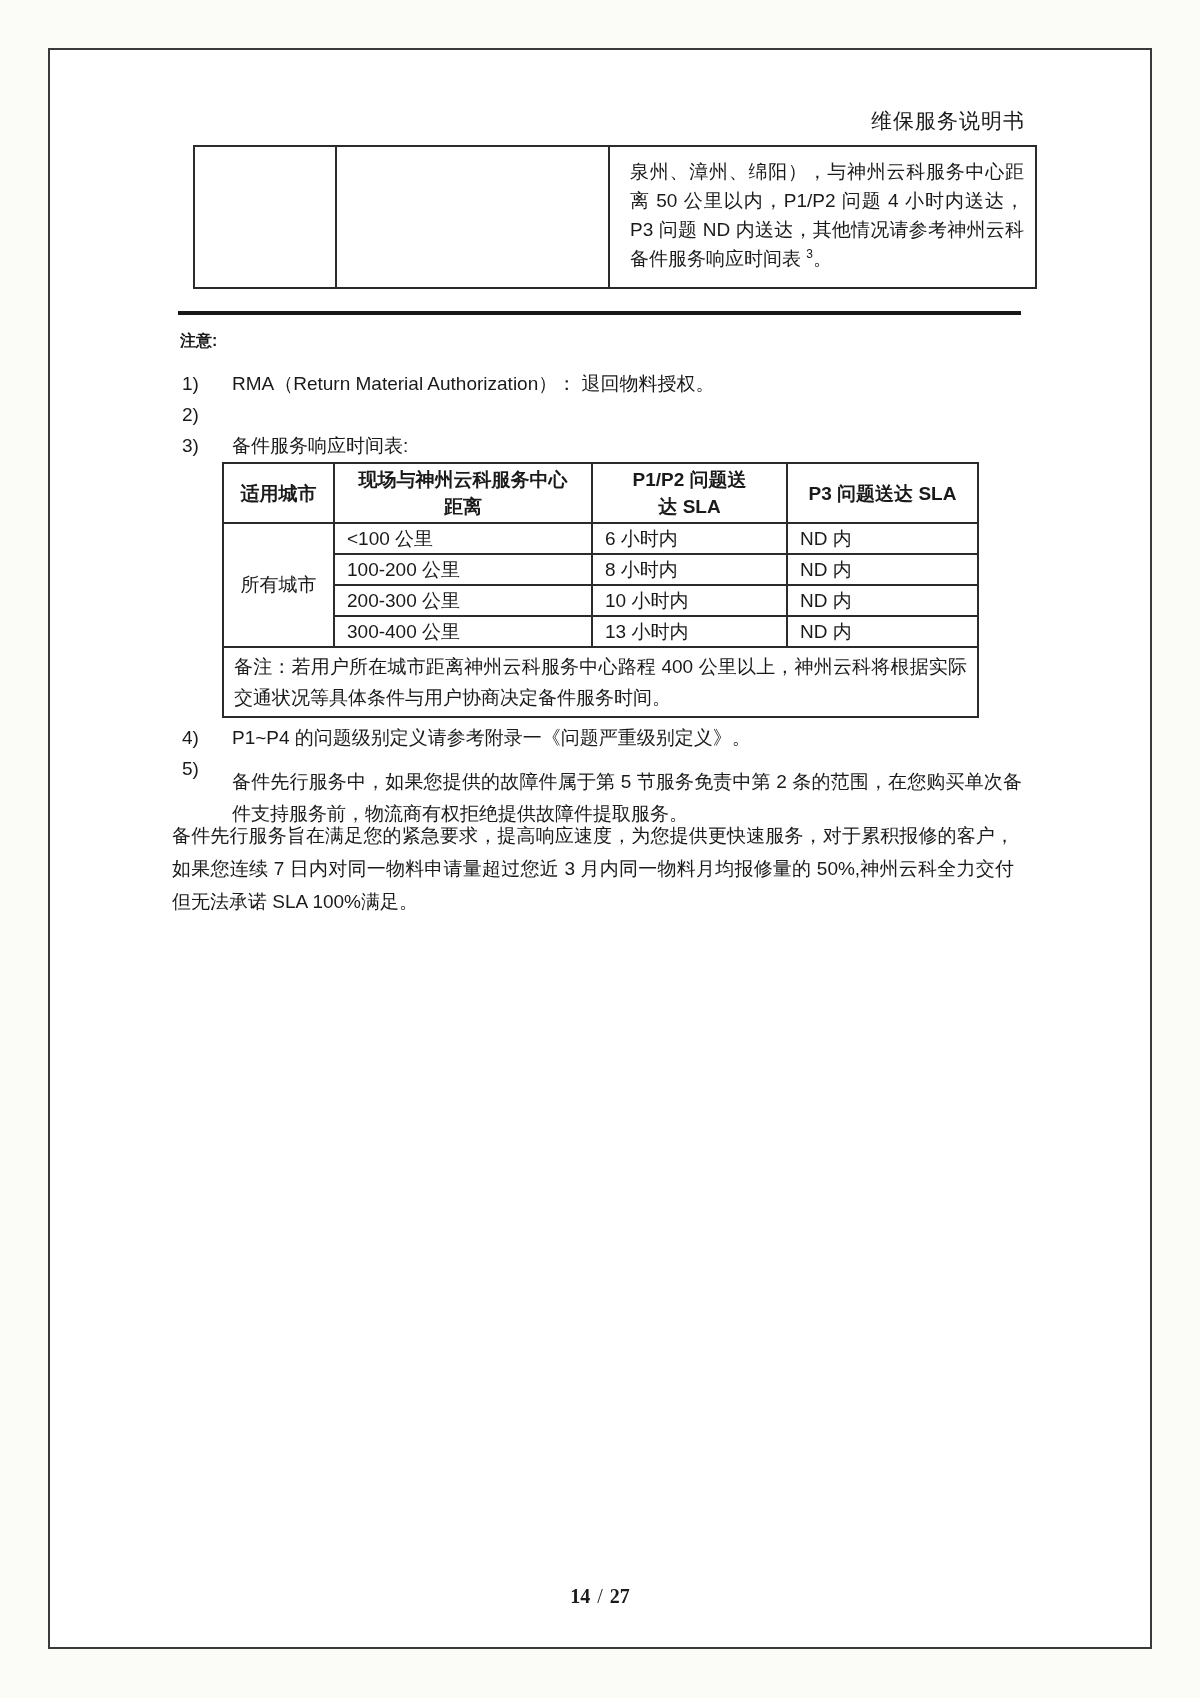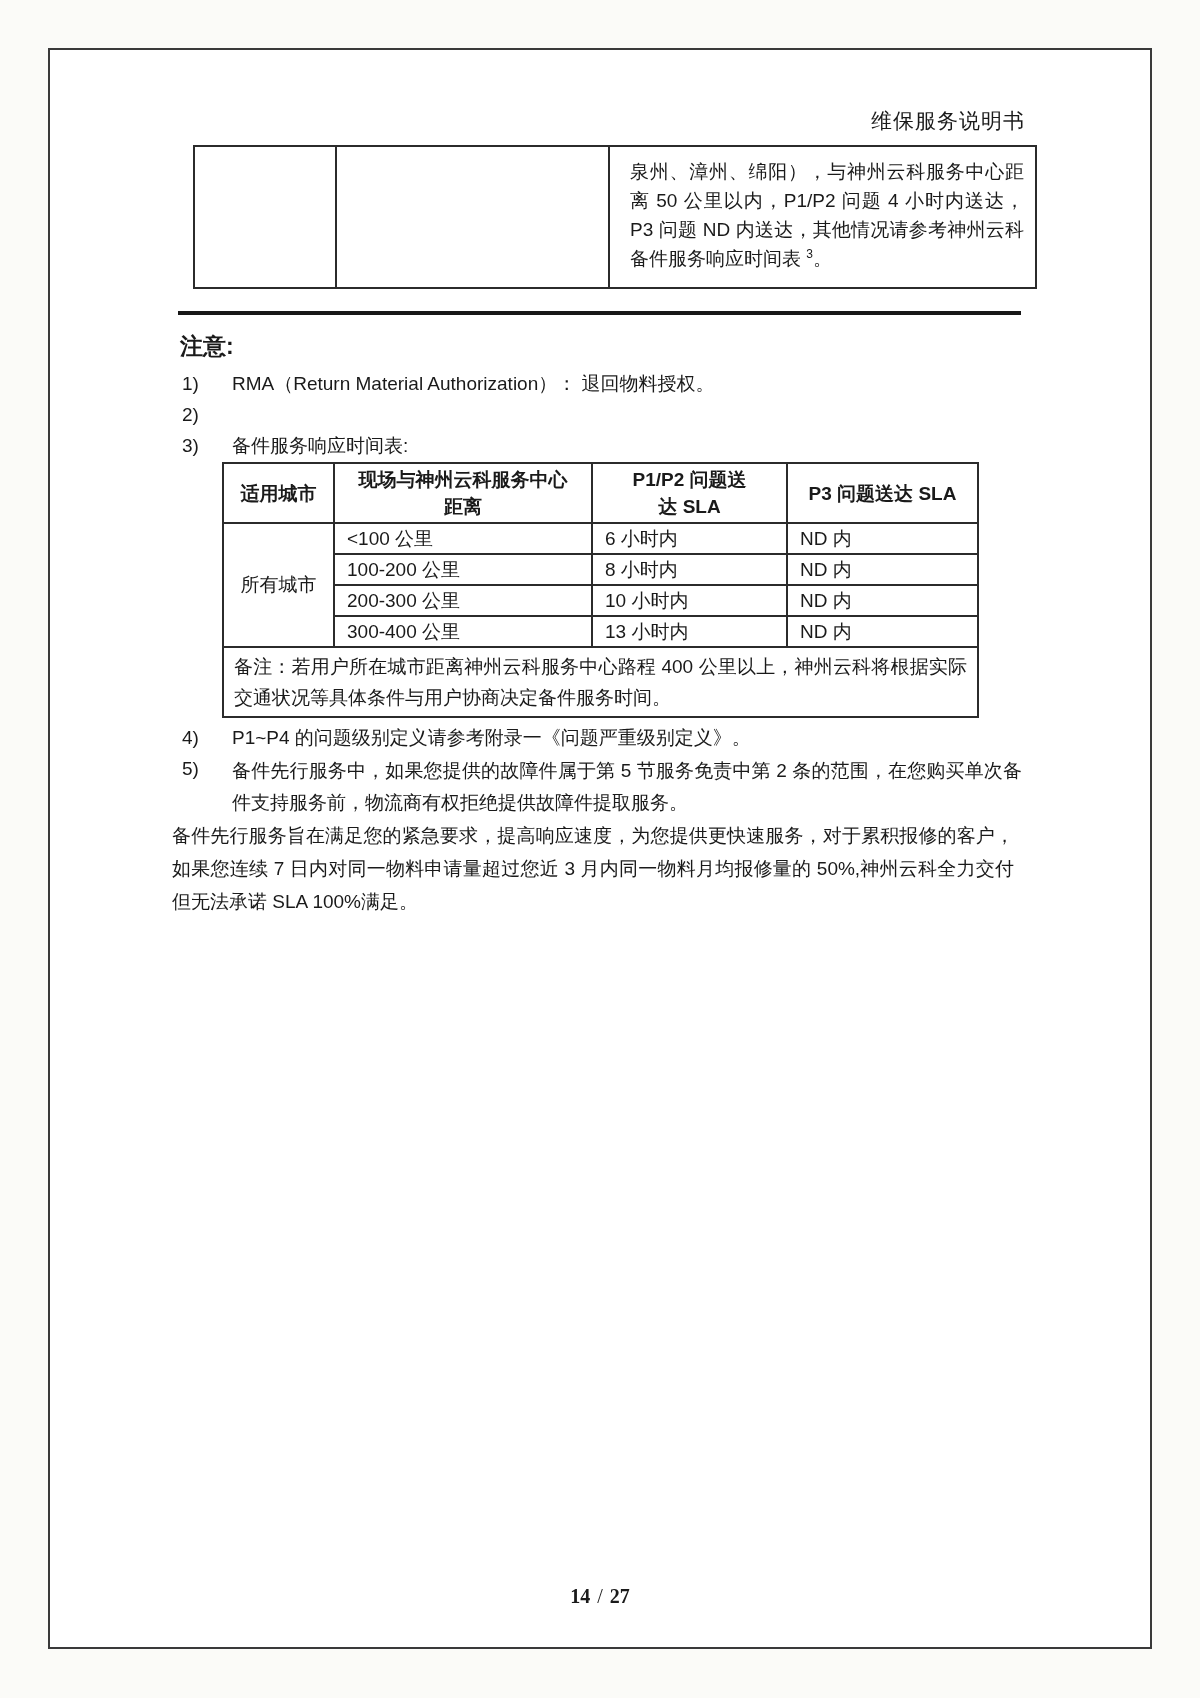--- a/index.html
+++ b/index.html
@@ -24,30 +24,30 @@
   .top-table td{
     border:2px solid #2b2b2b;vertical-align:top;
     font-size:19px;line-height:29px;
   }
   .top-table .tt-c3{padding:10px 11px 10px 20px;text-align:justify;}
   .top-table td.tt-cell-empty{height:138px;}
   sup.fn{font-size:12px;line-height:0;}
   
   .rule{position:absolute;left:178px;top:311px;width:843px;height:4px;background:#181818;}
   
-  .notice-label{position:absolute;left:180px;top:331px;font-size:23px;font-weight:bold;}
+  .notice-label{position:absolute;left:180px;top:331px;font-size:16px;font-weight:bold;}
   
   .list-item{position:absolute;left:182px;display:flex;font-size:19px;line-height:27px;}
   .list-item .num{flex:none;width:50px;}
   .li-1{top:370px;}
   .li-2{top:401px;}
   .li-3{top:432px;}
   .li-4{top:724px;}
   .li-5{top:755px;}
-  .li-5 .li-text{width:790px;text-align:justify;line-height:32px;}
+  .li-5 .li-text{width:790px;text-align:justify;line-height:32px;margin-top:11px;}
   
   .sla-table{
     position:absolute;left:222px;top:462px;width:757px;
     border-collapse:collapse;table-layout:fixed;font-size:19px;
   }
   .sla-table th,.sla-table td{border:2px solid #2b2b2b;}
   .sla-table th{
     font-weight:bold;text-align:center;vertical-align:middle;
     height:58px;line-height:27px;padding:0 20px;
   }

